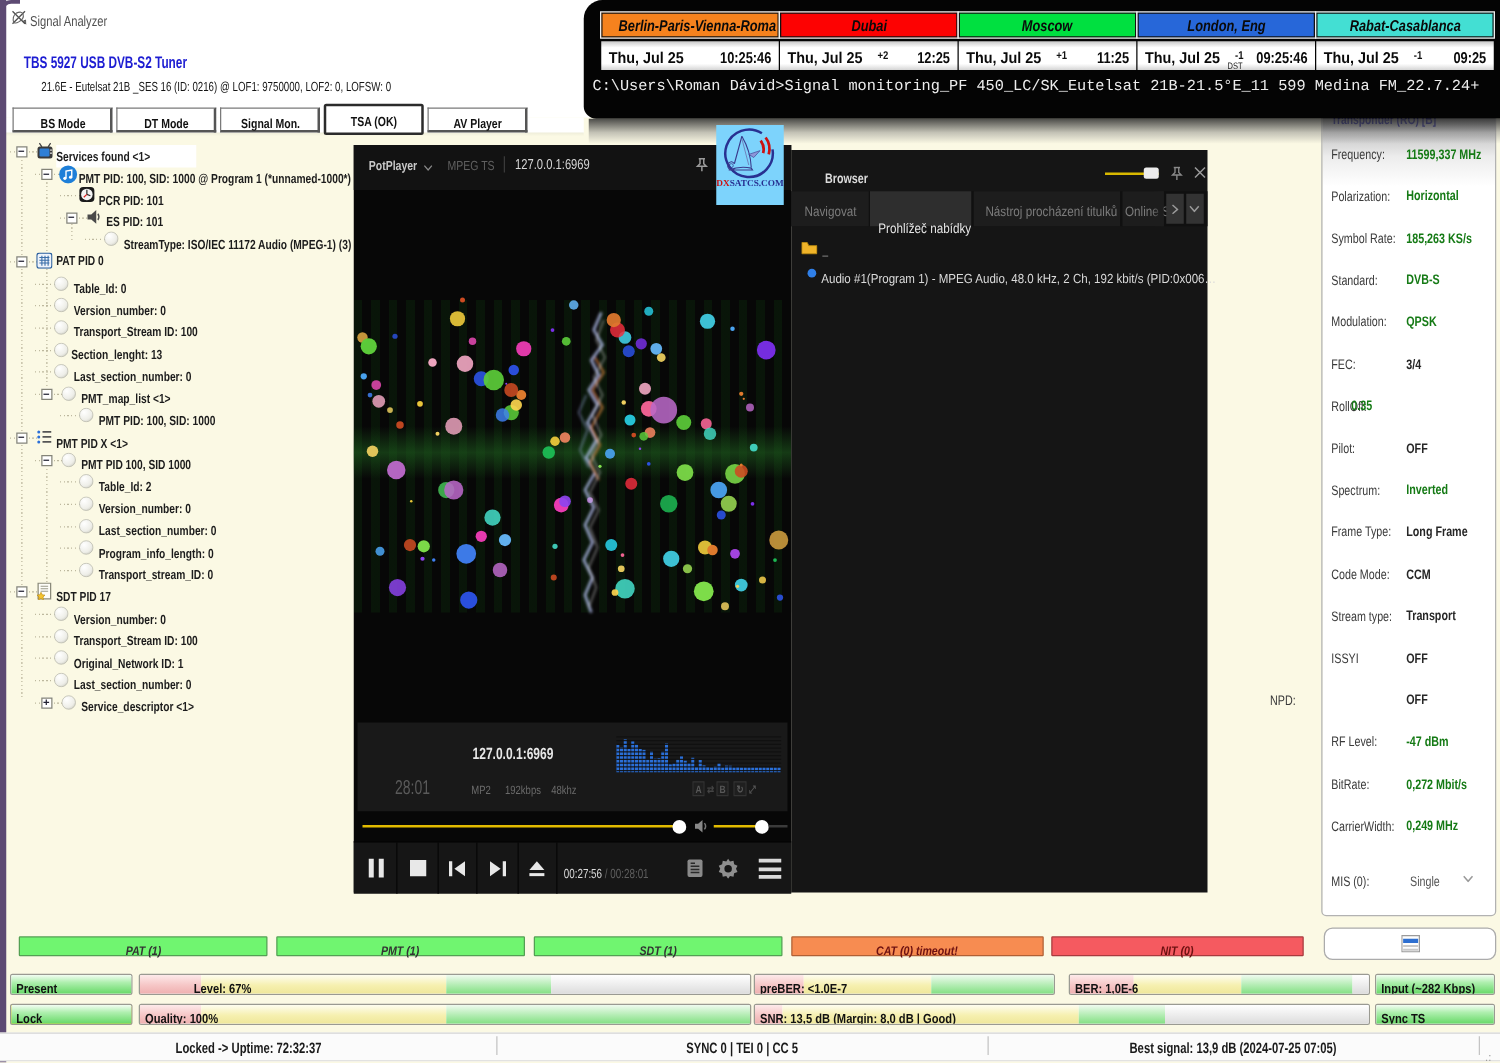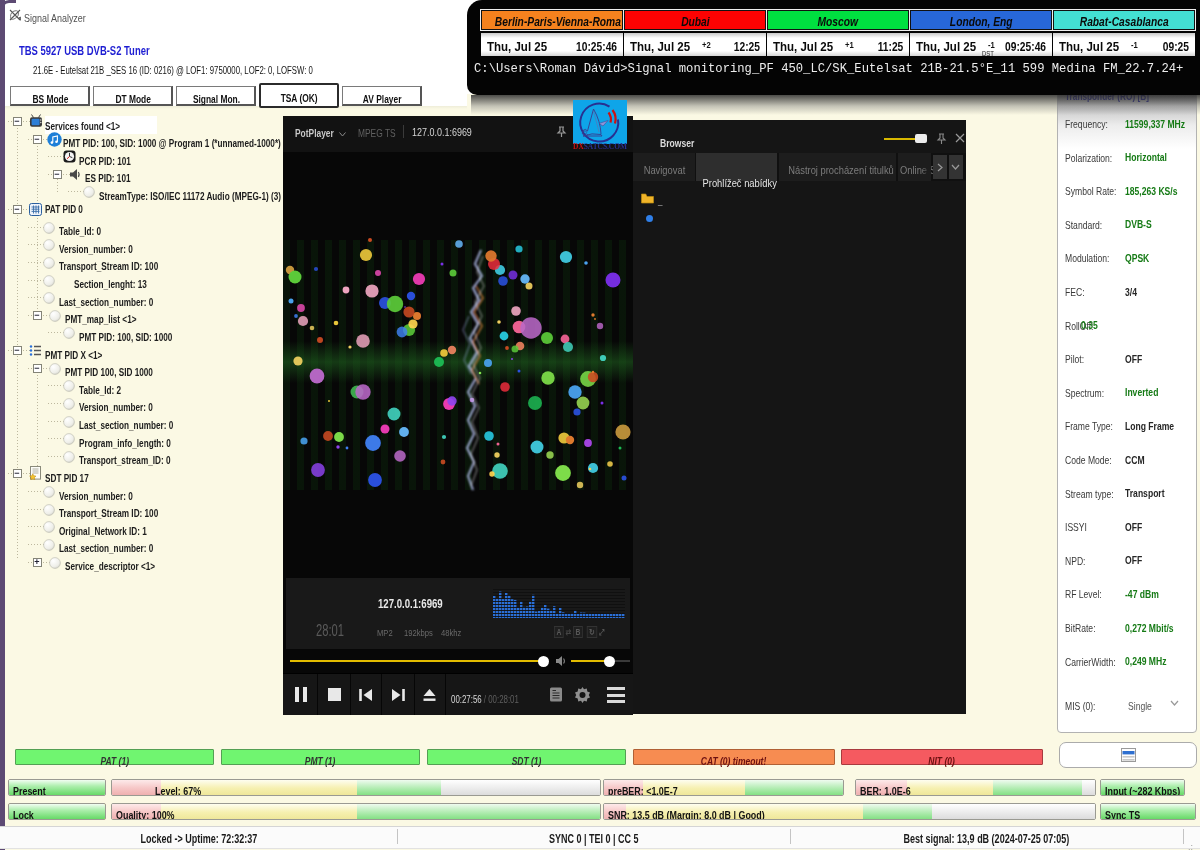--- a/index.html
+++ b/index.html
@@ -51,21 +51,21 @@
 <div style="position:absolute;left:1065px;top:382.8px;white-space:nowrap;"><span style="display:inline-block;transform:scaleX(0.78);transform-origin:0 0;font:400 11px &quot;Liberation Sans&quot;,sans-serif;color:#3a3a3a;">Spectrum:</span></div>
 <div style="position:absolute;left:1125px;top:382.3px;white-space:nowrap;"><span style="display:inline-block;transform:scaleX(0.78);transform-origin:0 0;font:700 11px &quot;Liberation Sans&quot;,sans-serif;color:#157a15;">Inverted</span></div>
 <div style="position:absolute;left:1065px;top:416.40000000000003px;white-space:nowrap;"><span style="display:inline-block;transform:scaleX(0.78);transform-origin:0 0;font:400 11px &quot;Liberation Sans&quot;,sans-serif;color:#3a3a3a;">Frame Type:</span></div>
 <div style="position:absolute;left:1125px;top:415.90000000000003px;white-space:nowrap;"><span style="display:inline-block;transform:scaleX(0.78);transform-origin:0 0;font:700 11px &quot;Liberation Sans&quot;,sans-serif;color:#262626;">Long Frame</span></div>
 <div style="position:absolute;left:1065px;top:450.0px;white-space:nowrap;"><span style="display:inline-block;transform:scaleX(0.78);transform-origin:0 0;font:400 11px &quot;Liberation Sans&quot;,sans-serif;color:#3a3a3a;">Code Mode:</span></div>
 <div style="position:absolute;left:1125px;top:449.5px;white-space:nowrap;"><span style="display:inline-block;transform:scaleX(0.78);transform-origin:0 0;font:700 11px &quot;Liberation Sans&quot;,sans-serif;color:#262626;">CCM</span></div>
 <div style="position:absolute;left:1065px;top:483.6px;white-space:nowrap;"><span style="display:inline-block;transform:scaleX(0.78);transform-origin:0 0;font:400 11px &quot;Liberation Sans&quot;,sans-serif;color:#3a3a3a;">Stream type:</span></div>
 <div style="position:absolute;left:1125px;top:483.1px;white-space:nowrap;"><span style="display:inline-block;transform:scaleX(0.78);transform-origin:0 0;font:700 11px &quot;Liberation Sans&quot;,sans-serif;color:#262626;">Transport</span></div>
 <div style="position:absolute;left:1065px;top:517.2px;white-space:nowrap;"><span style="display:inline-block;transform:scaleX(0.78);transform-origin:0 0;font:400 11px &quot;Liberation Sans&quot;,sans-serif;color:#3a3a3a;">ISSYI</span></div>
 <div style="position:absolute;left:1125px;top:516.7px;white-space:nowrap;"><span style="display:inline-block;transform:scaleX(0.78);transform-origin:0 0;font:700 11px &quot;Liberation Sans&quot;,sans-serif;color:#262626;">OFF</span></div>
-<div style="position:absolute;left:1065px;top:550.8px;white-space:nowrap;text-align:right;"><span style="display:inline-block;transform:scaleX(0.78);transform-origin:0 0;font:400 11px &quot;Liberation Sans&quot;,sans-serif;color:#3a3a3a;">NPD:</span></div>
+<div style="position:absolute;left:1016px;top:550.8px;white-space:nowrap;text-align:right;"><span style="display:inline-block;transform:scaleX(0.78);transform-origin:0 0;font:400 11px &quot;Liberation Sans&quot;,sans-serif;color:#3a3a3a;">NPD:</span></div>
 <div style="position:absolute;left:1125px;top:550.3px;white-space:nowrap;"><span style="display:inline-block;transform:scaleX(0.78);transform-origin:0 0;font:700 11px &quot;Liberation Sans&quot;,sans-serif;color:#262626;">OFF</span></div>
 <div style="position:absolute;left:1065px;top:584.4000000000001px;white-space:nowrap;"><span style="display:inline-block;transform:scaleX(0.78);transform-origin:0 0;font:400 11px &quot;Liberation Sans&quot;,sans-serif;color:#3a3a3a;">RF Level:</span></div>
 <div style="position:absolute;left:1125px;top:583.9000000000001px;white-space:nowrap;"><span style="display:inline-block;transform:scaleX(0.78);transform-origin:0 0;font:700 11px &quot;Liberation Sans&quot;,sans-serif;color:#157a15;">-47 dBm</span></div>
 <div style="position:absolute;left:1065px;top:618.0px;white-space:nowrap;"><span style="display:inline-block;transform:scaleX(0.78);transform-origin:0 0;font:400 11px &quot;Liberation Sans&quot;,sans-serif;color:#3a3a3a;">BitRate:</span></div>
 <div style="position:absolute;left:1125px;top:617.5px;white-space:nowrap;"><span style="display:inline-block;transform:scaleX(0.78);transform-origin:0 0;font:700 11px &quot;Liberation Sans&quot;,sans-serif;color:#157a15;">0,272 Mbit/s</span></div>
 <div style="position:absolute;left:1065px;top:651.6px;white-space:nowrap;"><span style="display:inline-block;transform:scaleX(0.78);transform-origin:0 0;font:400 11px &quot;Liberation Sans&quot;,sans-serif;color:#3a3a3a;">CarrierWidth:</span></div>
 <div style="position:absolute;left:1125px;top:651.1px;white-space:nowrap;"><span style="display:inline-block;transform:scaleX(0.78);transform-origin:0 0;font:700 11px &quot;Liberation Sans&quot;,sans-serif;color:#157a15;">0,249 MHz</span></div>
 <div style="position:absolute;left:1065px;top:696px;white-space:nowrap;"><span style="display:inline-block;transform:scaleX(0.78);transform-origin:0 0;font:400 11px &quot;Liberation Sans&quot;,sans-serif;color:#3a3a3a;">MIS (0):</span></div>
 <div style="position:absolute;left:1128px;top:696px;white-space:nowrap;"><span style="display:inline-block;transform:scaleX(0.78);transform-origin:0 0;font:400 11px &quot;Liberation Sans&quot;,sans-serif;color:#555;">Single</span></div>
 <svg width="9" height="6" viewBox="0 0 9 6" style="position:absolute;left:1170px;top:700px;">
@@ -209,21 +209,21 @@
 <div style="position:absolute;left:43px;top:272.58000000000004px;width:16px;height:16px;"><svg width="12" height="12" viewBox="0 0 12 12">
       <defs>
         <radialGradient id="b4" cx="0.35" cy="0.3" r="0.85">
           <stop offset="0" stop-color="#ffffff"></stop>
           <stop offset="0.65" stop-color="#eeeee8"></stop>
           <stop offset="1" stop-color="#c6c6bc"></stop>
         </radialGradient>
       </defs>
       <circle cx="6" cy="6" r="5.4" fill="url(#b4)" stroke="#b8b8ac" stroke-width="0.6"></circle>
     </svg></div>
-<div style="position:absolute;left:74px;top:274.08000000000004px;white-space:nowrap;"><span style="display:inline-block;transform:scaleX(0.78);transform-origin:0 0;font:700 10.5px &quot;Liberation Sans&quot;,sans-serif;color:#1c1c1c;">Section_lenght: 13</span></div>
+<div style="position:absolute;left:57px;top:274.08000000000004px;white-space:nowrap;"><span style="display:inline-block;transform:scaleX(0.78);transform-origin:0 0;font:700 10.5px &quot;Liberation Sans&quot;,sans-serif;color:#1c1c1c;">Section_lenght: 13</span></div>
 <div style="position:absolute;left:28px;top:297.20000000000005px;width:17px;height:1px;background-image:repeating-linear-gradient(90deg,#bdb89e 0 1px,transparent 1px 3px);"></div>
 <div style="position:absolute;left:43px;top:290.20000000000005px;width:16px;height:16px;"><svg width="12" height="12" viewBox="0 0 12 12">
       <defs>
         <radialGradient id="b5" cx="0.35" cy="0.3" r="0.85">
           <stop offset="0" stop-color="#ffffff"></stop>
           <stop offset="0.65" stop-color="#eeeee8"></stop>
           <stop offset="1" stop-color="#c6c6bc"></stop>
         </radialGradient>
       </defs>
       <circle cx="6" cy="6" r="5.4" fill="url(#b5)" stroke="#b8b8ac" stroke-width="0.6"></circle>
@@ -686,22 +686,23 @@
     <svg width="9" height="6" viewBox="0 0 9 6" style="position:absolute;left:318px;top:11px;">
         <path d="M1 1 L4.5 5 L8 1" stroke="#999" stroke-width="1.2" fill="none"></path>
       </svg>
   </div>
 
   <svg width="13" height="11" viewBox="0 0 13 11" style="position:absolute;left:8px;top:73px;">
     <path d="M0.5 2 L0.5 10 L12.5 10 L12.5 3.5 L6 3.5 L4.8 1 L0.5 1 Z" fill="#f0b429" stroke="#b98a10" stroke-width="0.7"></path>
   </svg>
   <div style="position:absolute;left:25px;top:70px;white-space:nowrap;"><span style="display:inline-block;transform:scaleX(0.8);transform-origin:0 0;font:400 10px &quot;Liberation Sans&quot;,sans-serif;color:#9a9a9a;">_</span></div>
   <div style="position:absolute;left:13px;top:95px;width:7px;height:7px;border-radius:50%;background:#2f7fe8;"></div>
+  <div style="position:absolute;left:24px;top:93px;white-space:nowrap;"><span style="display:inline-block;transform:scaleX(0.88);transform-origin:0 0;font:400 10.5px &quot;Liberation Sans&quot;,sans-serif;color:#dadada;">Audio #1(Program 1) - MPEG Audio, 48.0 kHz, 2 Ch, 192 kbit/s (PID:0x006…</span></div>
 </div>
-<div style="z-index:30;position:absolute;left:573px;top:100px;width:54px;height:44px;background:#0ea5e9;">
+<div style="z-index:30;position:absolute;left:573px;top:100px;width:54px;height:64px;background:#7dd3fc;">
  <svg width="54" height="52" viewBox="0 0 54 52">
   <path d="M 36.5 6.6 A 19 19 0 1 0 45 19.5" fill="none" stroke="#283091" stroke-width="2"></path>
   <path d="M20.5 9 L14.5 31 M20.5 9 Q27.5 21 28 34" fill="none" stroke="#3a3a8c" stroke-width="0.9"></path>
   <path d="M20.5 11 L26 32" fill="none" stroke="#6a6aa8" stroke-width="0.6"></path>
   <path d="M14.5 31 Q12.5 28 10 30.5 Q8 33.5 11 35.5 Q13.5 36.5 15 34.5" fill="none" stroke="#3a3a8c" stroke-width="0.9"></path>
   <circle cx="12" cy="32.5" r="1.6" fill="none" stroke="#3a3a8c" stroke-width="0.6"></circle>
   <path d="M10 36 Q19 32.5 28 34.5 L29 36 Z" fill="none" stroke="#3a3a8c" stroke-width="0.9"></path>
   <path d="M26 23.5 L35 20.5 L30 26 Z" fill="#8c96d8" stroke="#3a3a8c" stroke-width="0.5"></path>
   <path d="M35.5 12.5 Q39 17 37.5 22.5" fill="none" stroke="#cc1111" stroke-width="2.2"></path>
   <path d="M39.5 10 Q44 16 42 23.5" fill="none" stroke="#cc1111" stroke-width="2.2"></path>
@@ -735,21 +736,21 @@
     <div style="position:absolute;left:141px;top:0;width:100px;height:15px;background:linear-gradient(180deg,#effbef 0%,#b2ecb2 55%,#84e084 100%);"></div>
     <div style="position:absolute;left:4px;top:1px;white-space:nowrap;"><span style="display:inline-block;transform:scaleX(0.85);transform-origin:0 0;font:700 10.5px &quot;Liberation Sans&quot;,sans-serif;color:#111;">preBER: &lt;1.0E-7</span></div>
   </div>
 <div style="position:absolute;left:855px;top:779px;width:241px;height:17px;border:1px solid #9a9a92;border-radius:2px;box-sizing:border-box;overflow:hidden;background:#fff;">
     <div style="position:absolute;left:0px;top:0;width:51px;height:15px;background:linear-gradient(180deg,#fdeaea 0%,#f6c6c6 55%,#efb0b0 100%);"></div>
     <div style="position:absolute;left:51px;top:0;width:86px;height:15px;background:linear-gradient(180deg,#fefdf0 0%,#f6f0b0 55%,#efe79a 100%);"></div>
     <div style="position:absolute;left:137px;top:0;width:89px;height:15px;background:linear-gradient(180deg,#effbef 0%,#b2ecb2 55%,#84e084 100%);"></div>
     <div style="position:absolute;left:226px;top:0;width:15px;height:15px;background:linear-gradient(180deg,#ffffff 0%,#ececec 55%,#dcdcdc 100%);"></div>
     <div style="position:absolute;left:4px;top:1px;white-space:nowrap;"><span style="display:inline-block;transform:scaleX(0.85);transform-origin:0 0;font:700 10.5px &quot;Liberation Sans&quot;,sans-serif;color:#111;">BER: 1,0E-6</span></div>
   </div>
-<div style="position:absolute;left:1100px;top:779px;width:85px;height:17px;border:1px solid #9a9a92;border-radius:2px;box-sizing:border-box;overflow:hidden;background:#fff;">
+<div style="position:absolute;left:1100px;top:779px;width:96px;height:17px;border:1px solid #9a9a92;border-radius:2px;box-sizing:border-box;overflow:hidden;background:#fff;">
     <div style="position:absolute;left:0px;top:0;width:96px;height:15px;background:linear-gradient(180deg,#f2fdf2 0%,#aeefae 40%,#67d967 100%);"></div>
     <div style="position:absolute;left:4px;top:1px;white-space:nowrap;"><span style="display:inline-block;transform:scaleX(0.85);transform-origin:0 0;font:700 10.5px &quot;Liberation Sans&quot;,sans-serif;color:#111;">Input (~282 Kbps)</span></div>
   </div>
 <div style="position:absolute;left:8px;top:803px;width:98px;height:17px;border:1px solid #9a9a92;border-radius:2px;box-sizing:border-box;overflow:hidden;background:#fde047;">
     <div style="position:absolute;left:0px;top:0;width:98px;height:15px;background:linear-gradient(180deg,#f2fdf2 0%,#aeefae 40%,#67d967 100%);"></div>
     <div style="position:absolute;left:4px;top:1px;white-space:nowrap;"><span style="display:inline-block;transform:scaleX(0.85);transform-origin:0 0;font:700 10.5px &quot;Liberation Sans&quot;,sans-serif;color:#111;">Lock</span></div>
   </div>
 <div style="position:absolute;left:111px;top:803px;width:490px;height:17px;border:1px solid #9a9a92;border-radius:2px;box-sizing:border-box;overflow:hidden;background:#fff;">
     <div style="position:absolute;left:0px;top:0;width:49px;height:15px;background:linear-gradient(180deg,#fdeaea 0%,#f6c6c6 55%,#efb0b0 100%);"></div>
     <div style="position:absolute;left:49px;top:0;width:196px;height:15px;background:linear-gradient(180deg,#fefdf0 0%,#f6f0b0 55%,#efe79a 100%);"></div>

